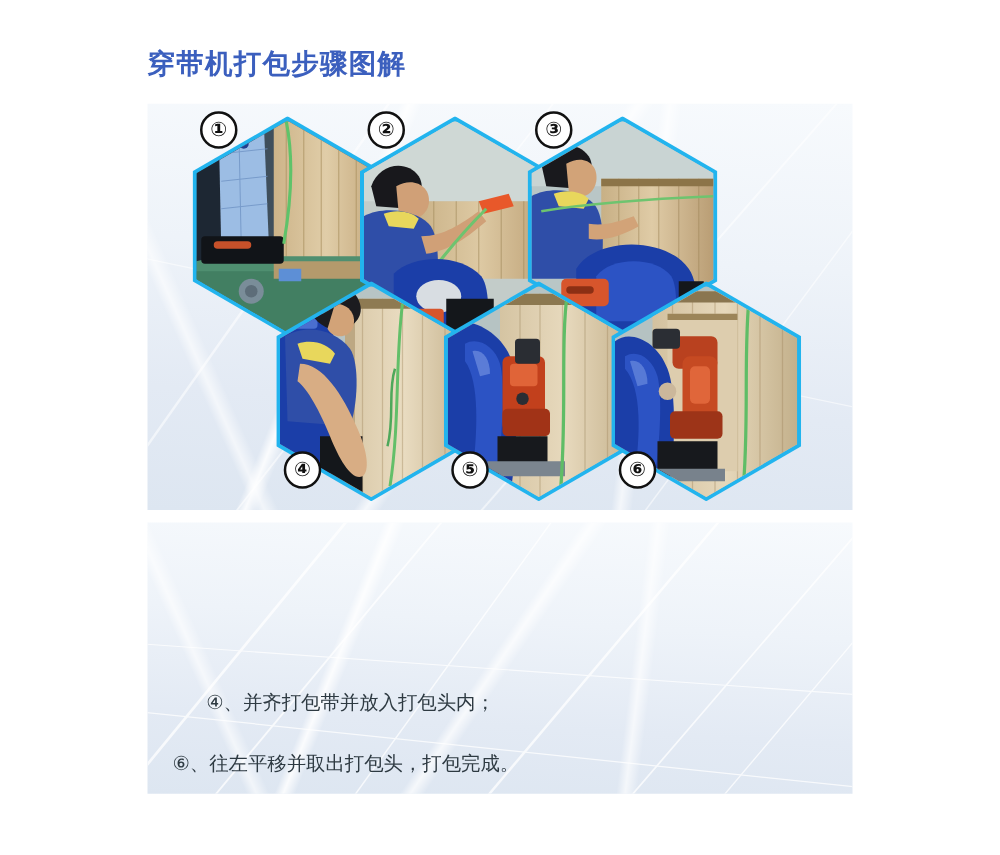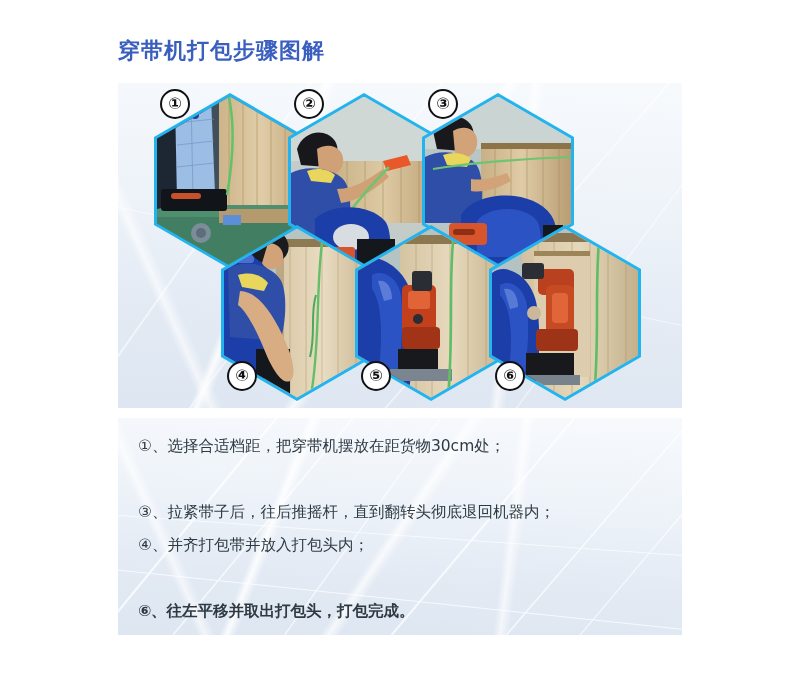--- a/index.html
+++ b/index.html
@@ -79,21 +79,21 @@
   .b6{left:377px;top:278px;}
 
   
   .steps{position:absolute;left:0;top:0;width:100%;height:100%;}
   .step{
     position:absolute;left:20px;
     font-size:15.5px;color:#2e3a42;white-space:nowrap;
     font-family:"DejaVu Sans","Liberation Sans",sans-serif;
   }
   .s0{top:18px;} .s1{top:51px;} .s2{top:84px;}
-  .s3{top:117px;} .s4{top:150px;} .s5{top:183px;font-weight:bold;}
+  .s3{top:134px;margin-left:27px;} .s4{top:150px;} .s5{top:183px;}
 </style>
 </head>
 <body>
 
 <div class="page">
 
   <div class="title">穿带机打包步骤图解</div>
 
   <div class="panel panel-top">
     <div class="rays">
@@ -372,20 +372,18 @@
           <path d="M250 245 L470 -16" stroke-width="2"></path>
           <path d="M360 250 L580 -6" stroke-width="1.4"></path>
           <path d="M430 255 L620 30" stroke-width="1.1"></path>
           <path d="M-20 150 L600 215" stroke-width="1"></path>
           <path d="M-20 96 L600 140" stroke-width=".9"></path>
         </g>
       </svg>
     </div>
 
     <div class="steps">
-      <div class="step s0">①、选择合适档距，把穿带机摆放在距货物30cm处；</div>
-      <div class="step s2">③、拉紧带子后，往后推摇杆，直到翻转头彻底退回机器内；</div>
       <div class="step s3">④、并齐打包带并放入打包头内；</div>
       <div class="step s5">⑥、往左平移并取出打包头，打包完成。</div>
     </div>
   </div>
 
 </div>
 
 </body></html>

